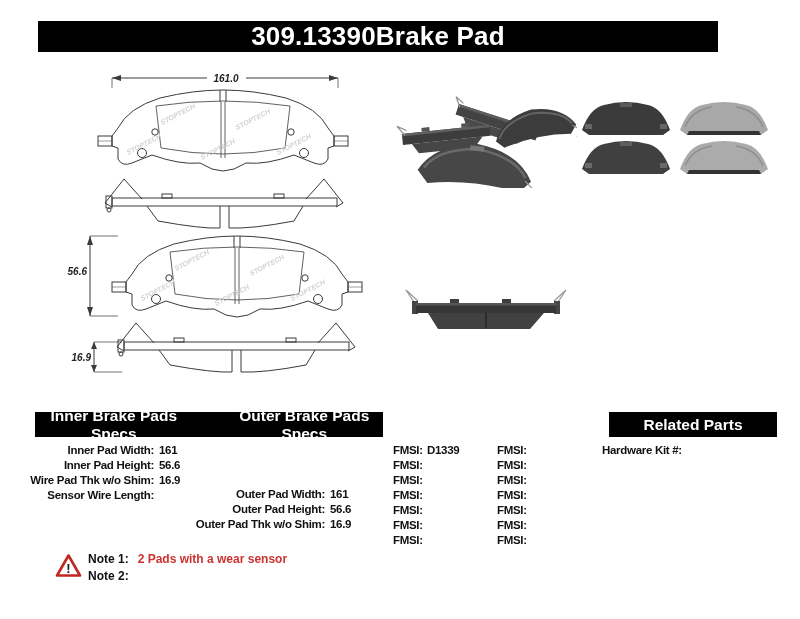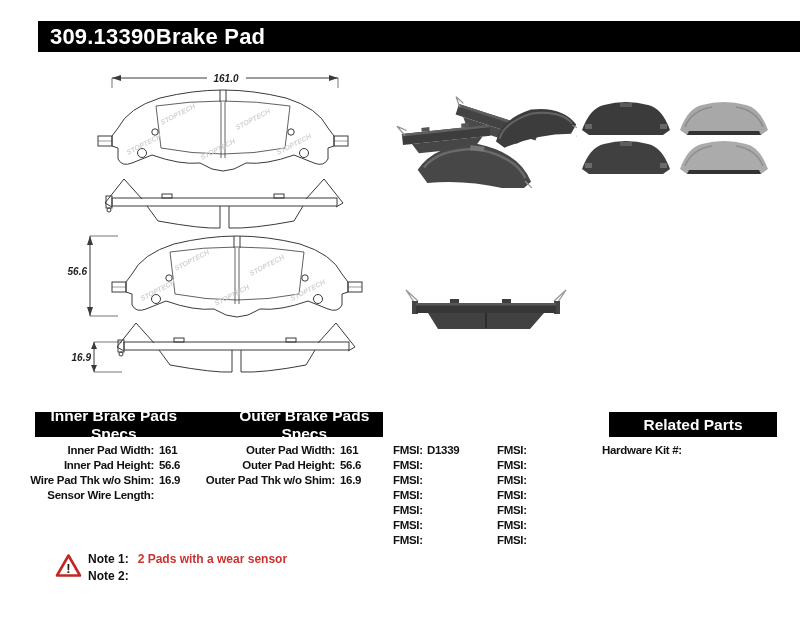--- a/index.html
+++ b/index.html
@@ -1,43 +1,43 @@
 <!DOCTYPE html>
 <html><head>
 <meta charset="utf-8">
 <style>
   html,body{margin:0;padding:0;background:#fff;}
   #page{position:relative;width:800px;height:619px;background:#ffffff;
         font-family:"Liberation Sans",sans-serif;overflow:hidden;}
 
   
-  .titlebar{position:absolute;left:38px;top:21px;width:763px;height:31px;
-    background:#000;color:#fff;display:flex;justify-content:flex-start;
+  .titlebar{position:absolute;left:38px;top:21px;width:680px;height:31px;
+    background:#000;color:#fff;display:flex;justify-content:center;
     align-items:center;padding:0 12px;box-sizing:border-box;
-    font-size:22px;font-weight:bold;letter-spacing:.2px;}
+    font-size:26px;font-weight:bold;letter-spacing:.2px;}
 
   
   .abs-svg{position:absolute;}
 
   
   .colhead{position:absolute;top:412px;height:25px;background:#000;color:#fff;
     font-weight:bold;font-size:15.5px;display:flex;align-items:center;
     justify-content:center;box-sizing:border-box;}
   #specs-head{left:35px;width:348px;gap:33px;}
   #specs-head .half{flex:1;text-align:center;}
   #fmsi-head{left:388px;width:202px;}
   #related-head{left:609px;width:168px;}
 
   
   .spec-col{position:absolute;top:443px;font-size:11.5px;font-weight:bold;
     line-height:15px;letter-spacing:-0.3px;color:#111;}
   .spec-row{display:flex;white-space:nowrap;}
   #inner-col{left:30px;}
   #inner-col .spec-label{width:124px;text-align:right;}
-  #outer-col{left:205px;}
+  #outer-col{left:195px;margin-top:44px;}
   #outer-col .spec-label{width:130px;text-align:right;}
   .spec-value{margin-left:5px;}
 
   .fmsi-col{position:absolute;top:443px;font-size:11.5px;font-weight:bold;
     line-height:15px;letter-spacing:-0.3px;color:#111;}
   #fmsi-col1{left:393px;}
   #fmsi-col2{left:497px;}
   .fmsi-row{display:flex;white-space:nowrap;}
   .fmsi-label{width:34px;}
   #related-col{left:602px;top:444px;position:absolute;font-size:11.5px;

